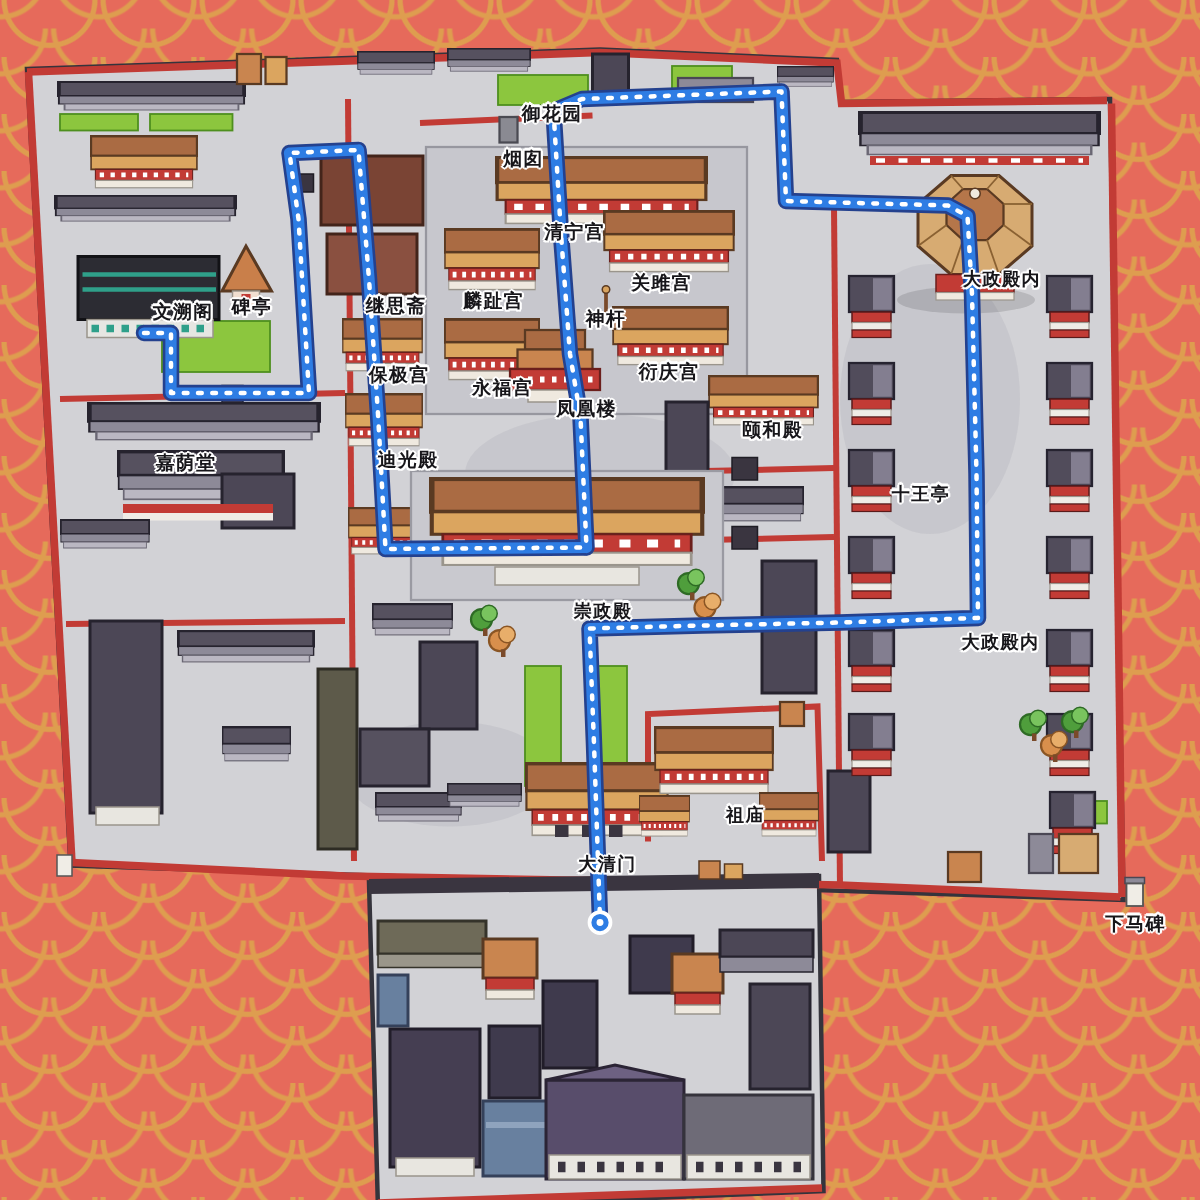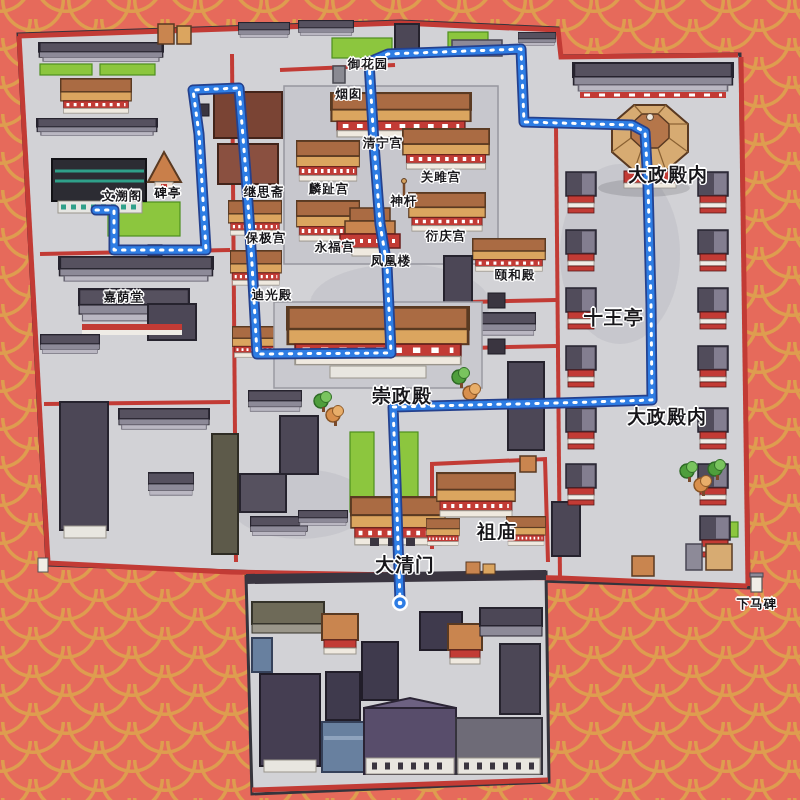--- a/index.html
+++ b/index.html
@@ -6,30 +6,30 @@
   body{
     width:800px;height:800px;overflow:hidden;position:relative;
     font-family:"DejaVu Sans","Liberation Sans",sans-serif;
     background-color:#e66a5b;
     background-image:
       radial-gradient(circle 33px at 50% 0px, rgba(0,0,0,0) 28px, #de9d4f 29px, #de9d4f 31.5px, rgba(0,0,0,0) 32.5px),
       radial-gradient(circle 33px at 50% 0px, rgba(0,0,0,0) 28px, #de9d4f 29px, #de9d4f 31.5px, rgba(0,0,0,0) 32.5px);
     background-size:66px 38px;
     background-position:0 0,33px 19px;
   }
-  #stage{position:absolute;left:0;top:4px;width:800px;height:616px;}
+  #stage{position:absolute;left:0;top:16px;width:800px;height:616px;}
   svg{position:absolute;left:0;top:0;}
   .lbl{
     position:absolute;transform:translate(-50%,-50%);
     font-size:12.5px;font-weight:bold;color:#17161a;white-space:nowrap;line-height:1;
     text-shadow:-1px -1px 0 #fff,1px -1px 0 #fff,-1px 1px 0 #fff,1px 1px 0 #fff,
                  0 -1.5px 0 #fff,0 1.5px 0 #fff,-1.5px 0 0 #fff,1.5px 0 0 #fff;
     letter-spacing:1px;
   }
-  .lbl.lg{font-size:19px;}
+  .lbl.lg{font-size:12px;}
 </style>
 </head>
 <body>
 
 <div id="stage">
 <svg width="800" height="800" viewBox="0 0 800 800">
   <defs>
     <g id="pav">
       <rect x="0" y="0" width="30" height="24" fill="#514c5b" stroke="#262330" stroke-width="1.5"></rect>
       <rect x="16" y="1.5" width="12.5" height="21" fill="#837e90"></rect>

